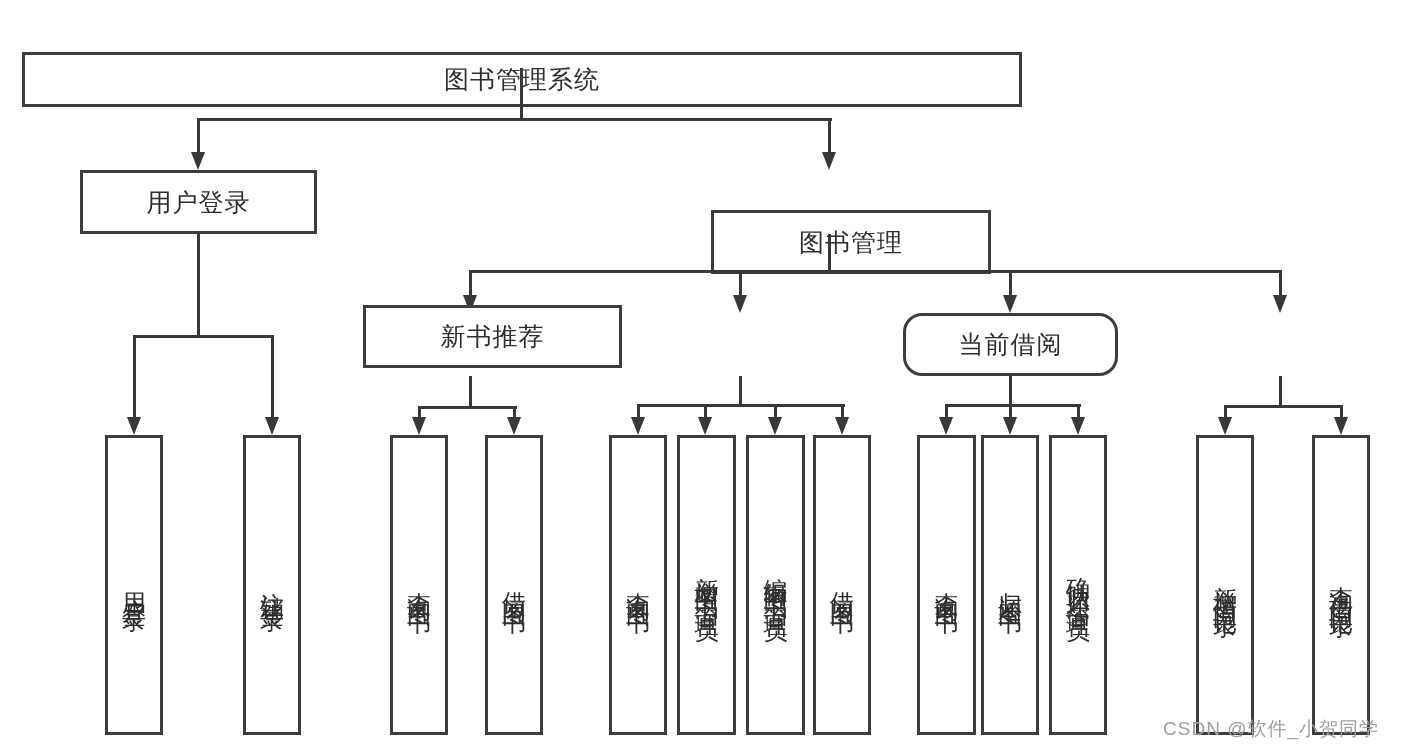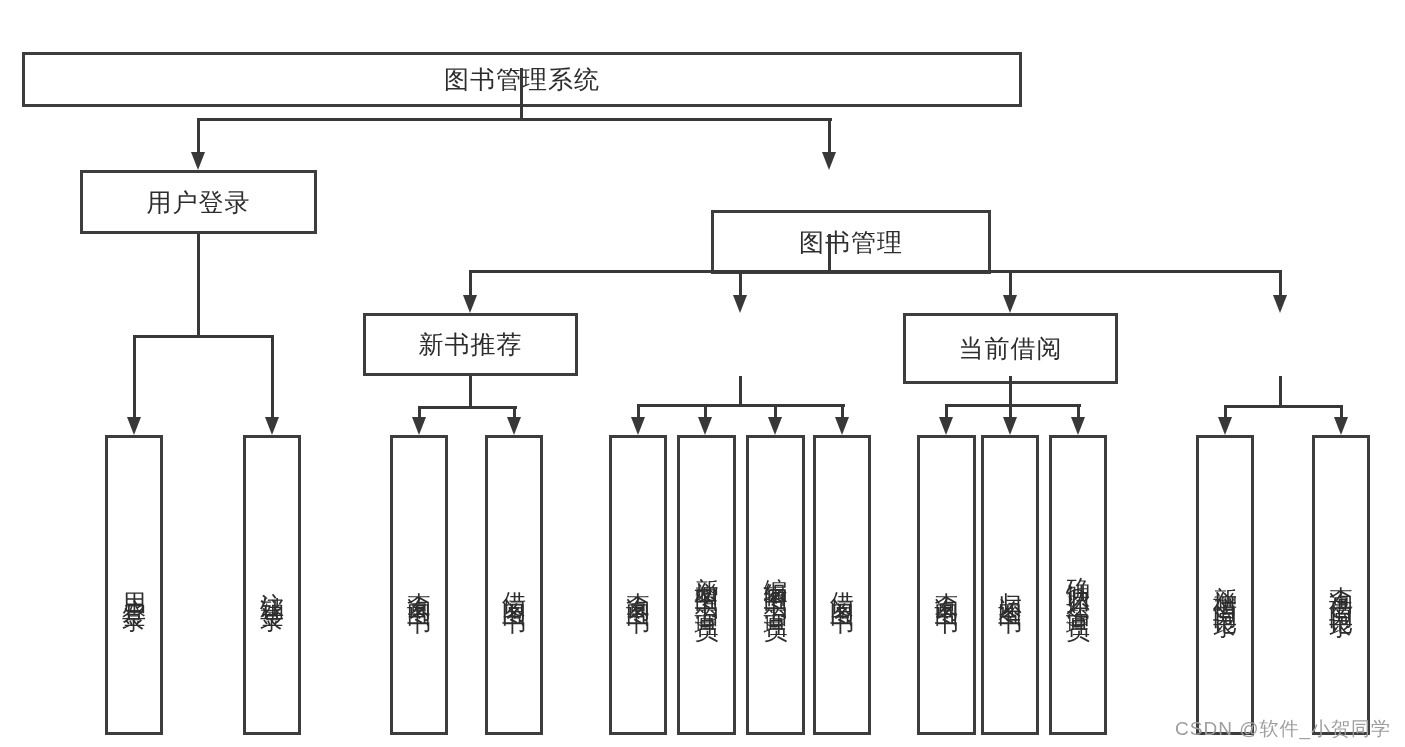--- a/index.html
+++ b/index.html
@@ -41,21 +41,21 @@
     position: absolute;
     width: 0;
     height: 0;
     border-left: 7px solid transparent;
     border-right: 7px solid transparent;
     border-top: 18px solid #383838;
   }
   .watermark {
     position: absolute;
     top: 716px;
-    right: 14px;
+    right: 26px;
     font-size: 19px;
     letter-spacing: 1px;
     color: #9e9e9e;
     z-index: 10;
     white-space: nowrap;
   }
 </style>
 </head>
 <body>
 
@@ -84,22 +84,22 @@
   <div class="line" style="left:469px; top:270px; width:813px; height:3px;"></div>
   <div class="line" style="left:469px; top:270px; width:3px; height:27px;"></div>
   <div class="arrow" style="left:463px; top:295px;"></div>
   <div class="line" style="left:739px; top:270px; width:3px; height:27px;"></div>
   <div class="arrow" style="left:733px; top:295px;"></div>
   <div class="line" style="left:1009px; top:270px; width:3px; height:27px;"></div>
   <div class="arrow" style="left:1003px; top:295px;"></div>
   <div class="line" style="left:1279px; top:270px; width:3px; height:27px;"></div>
   <div class="arrow" style="left:1273px; top:295px;"></div>
 
-  <div class="box h-text" style="left:363px; top:313px; width:215px; height:63px;">新书推荐</div>
-  <div class="box h-text" style="left:903px; top:313px; width:215px; height:71px;">当前借阅</div>
+  <div class="box h-text" style="left:363px; top:305px; width:259px; height:63px;">新书推荐</div>
+  <div class="box h-text" style="left:903px; top:313px; width:215px; height:63px;border-radius:19px;">当前借阅</div>
 
   <div class="line" style="left:469px; top:376px; width:3px; height:32px;"></div>
   <div class="line" style="left:418px; top:406px; width:99px; height:3px;"></div>
   <div class="line" style="left:418px; top:406px; width:3px; height:11px;"></div>
   <div class="arrow" style="left:412px; top:417px;"></div>
   <div class="line" style="left:513px; top:406px; width:3px; height:11px;"></div>
   <div class="arrow" style="left:507px; top:417px;"></div>
 
   <div class="line" style="left:739px; top:376px; width:3px; height:31px;"></div>
   <div class="line" style="left:637px; top:404px; width:208px; height:3px;"></div>

